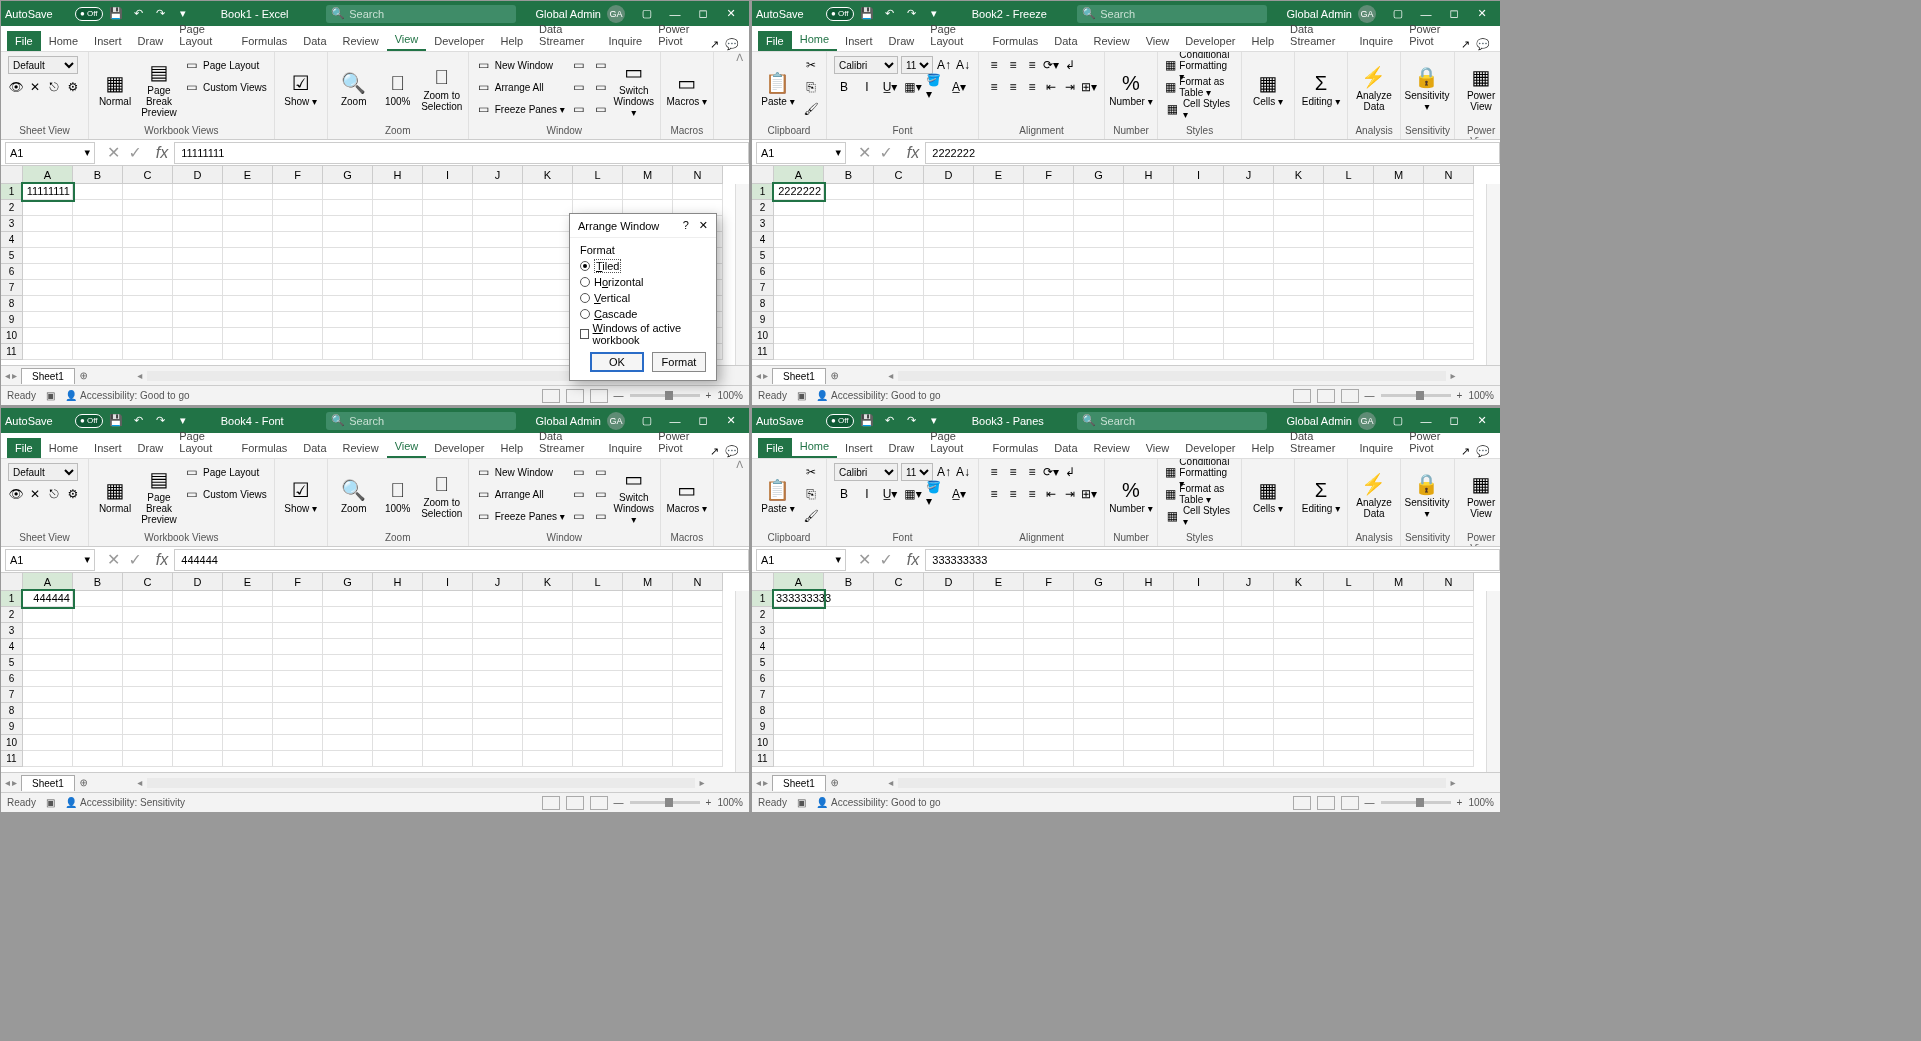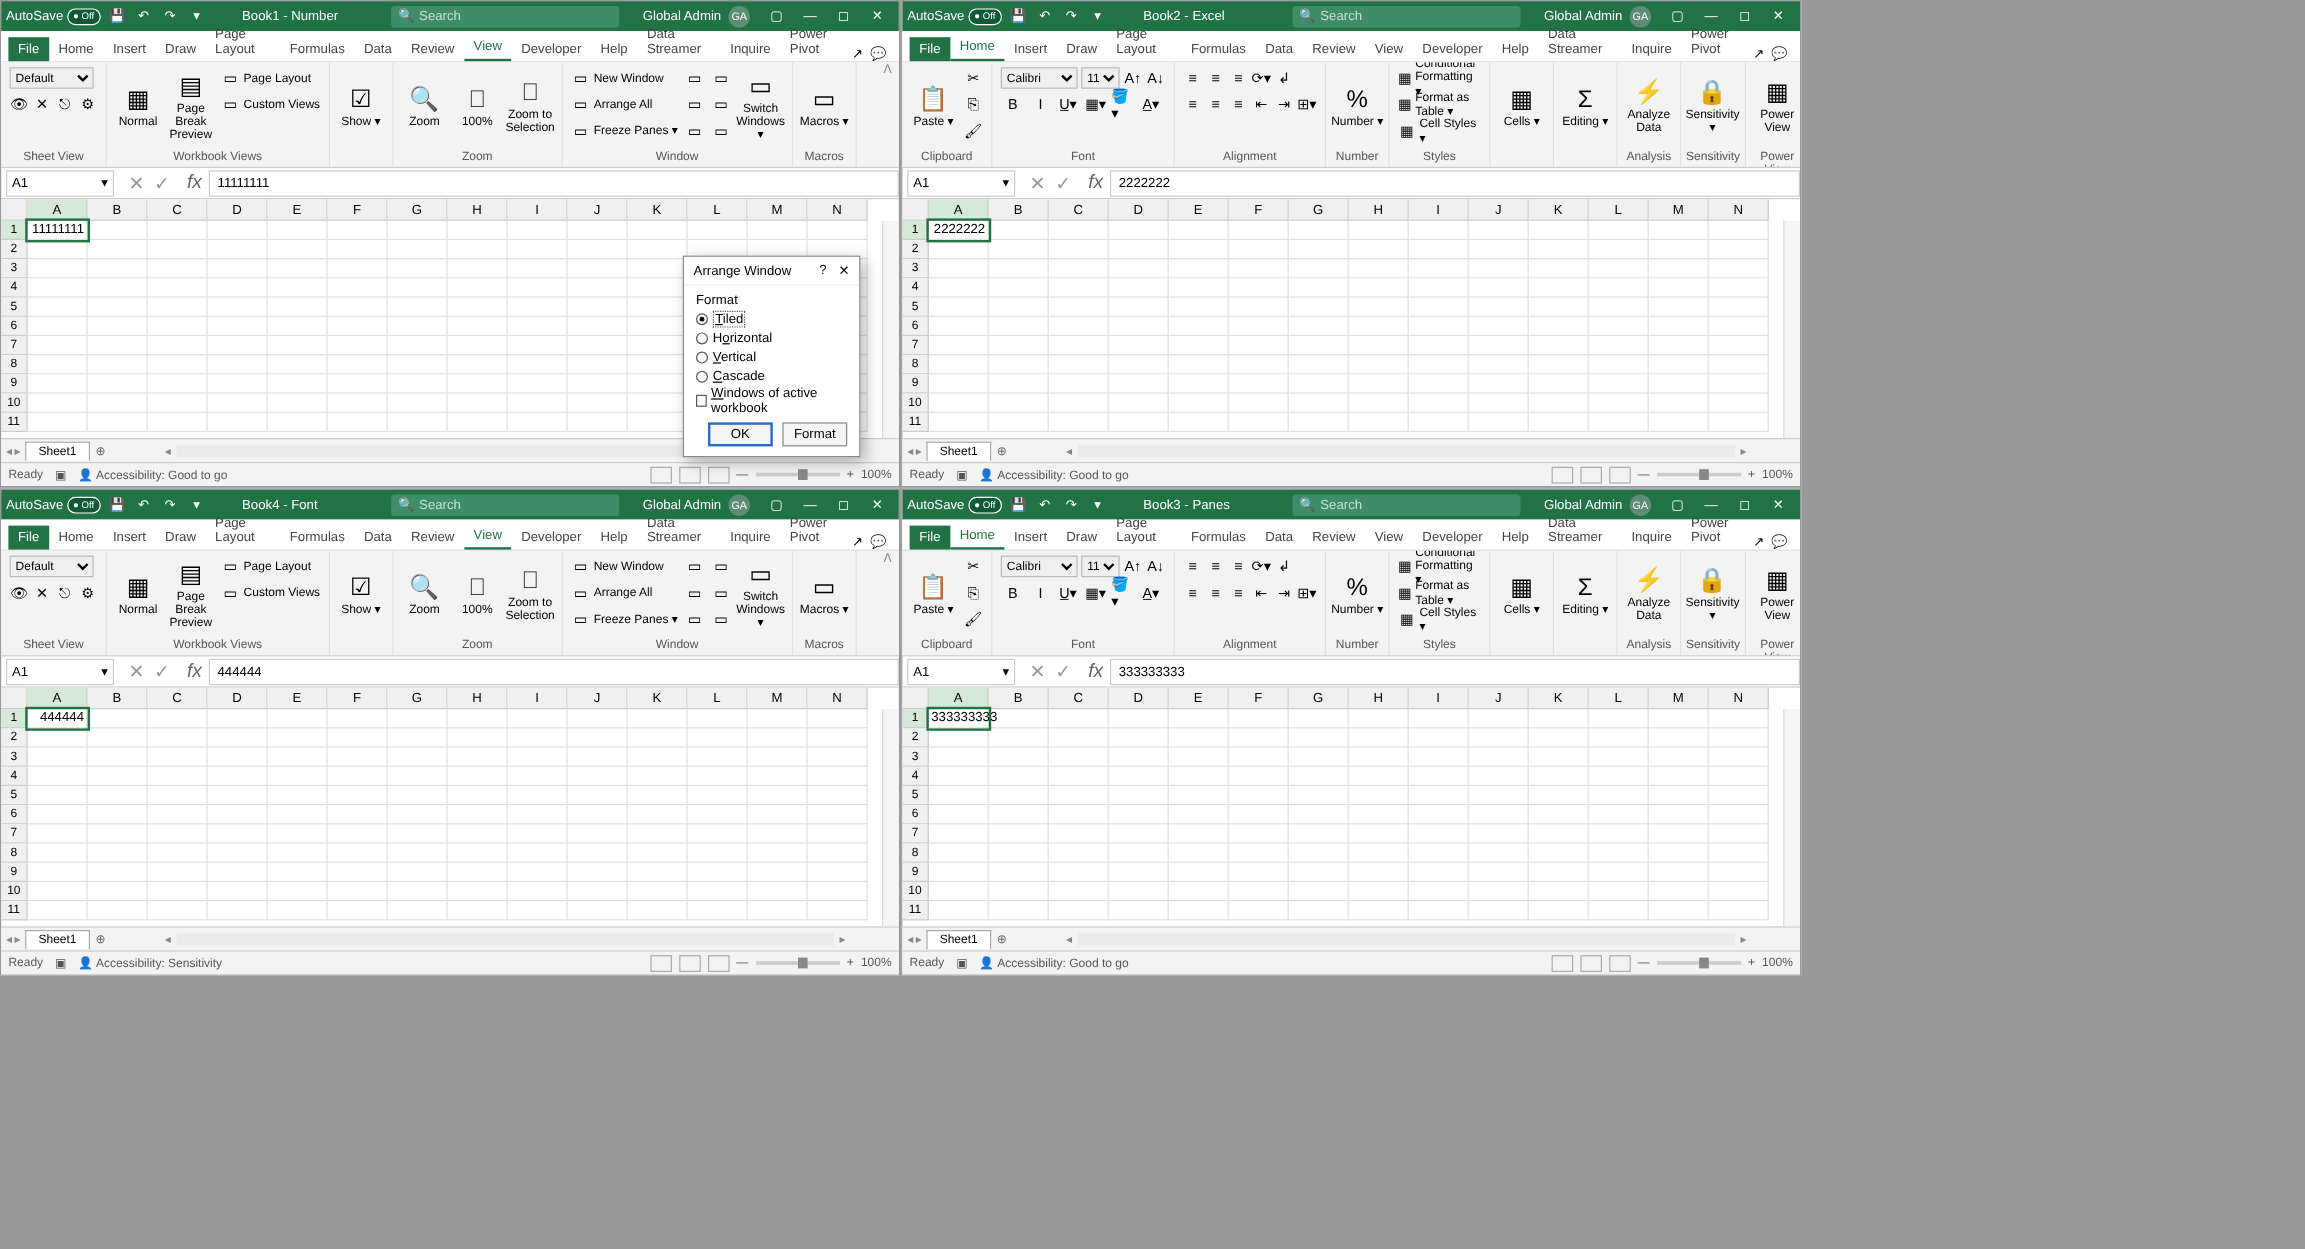--- a/index.html
+++ b/index.html
@@ -6,21 +6,21 @@
 body { background: #999; width: 1921px; height: 1041px; overflow: hidden; position: relative; }
 .excel-window { position: absolute; background: #fff; display: flex; flex-direction: column; border: 1px solid #999; }
 .win-0 { left: 0; top: 0; width: 750px; height: 406px; }
 .win-1 { left: 751px; top: 0; width: 750px; height: 406px; }
 .win-2 { left: 0; top: 407px; width: 750px; height: 406px; }
 .win-3 { left: 751px; top: 407px; width: 750px; height: 406px; }
 
 .titlebar { height: 25px; background: #217346; display: flex; align-items: center; color: #fff; font-size: 11px; padding: 0 4px; }
 .titlebar-left { display: flex; align-items: center; gap: 6px; }
 .autosave { display: flex; align-items: center; gap: 3px; }
-.autosave-toggle { background: #0f5a35; border: 1px solid #fff; border-radius: 8px; width: 28px; height: 14px; position: relative; display: flex; align-items: center; justify-content: center; font-size: 8px; color: #fff; }
+.autosave-toggle { background: #0f5a35; border: 1px solid #fff; border-radius: 8px; width: 28px; height: 14px; position: relative; display: flex; align-items: center; justify-content: center; font-size: 8px; color: #fff; margin-left: 19px; }
 .qat-icons { display: flex; gap: 6px; }
 .qat-icon { width: 16px; height: 16px; display: flex; align-items: center; justify-content: center; }
 .title-center { flex: 1; text-align: left; padding-left: 30px; }
 .search-box { background: #3f8c68; border-radius: 3px; height: 18px; width: 190px; display: flex; align-items: center; padding: 0 6px; gap: 4px; }
 .search-box input { background: transparent; border: none; color: #c8e0d3; font-size: 11px; width: 100%; outline: none; }
 .search-box input::placeholder { color: #c8e0d3; }
 .user-area { display: flex; align-items: center; gap: 6px; margin-left: 20px; }
 .avatar { background: #5f8c75; width: 18px; height: 18px; border-radius: 50%; display: flex; align-items: center; justify-content: center; font-size: 9px; color: #fff; }
 .win-controls { display: flex; gap: 0; margin-left: 8px; }
 .win-btn { width: 28px; height: 20px; display: flex; align-items: center; justify-content: center; font-size: 11px; color: #fff; }
@@ -101,21 +101,21 @@
           <span>AutoSave</span>
           <span class="autosave-toggle">● Off</span>
         </div>
         <div class="qat-icons">
           <span class="qat-icon">💾</span>
           <span class="qat-icon">↶</span>
           <span class="qat-icon">↷</span>
           <span class="qat-icon">▾</span>
         </div>
       </div>
-      <div class="title-center">Book1  -  Number</div>
+      <div class="title-center">Book1  -  Excel</div>
       <div class="search-box">
         <span>🔍</span>
         <input type="text" placeholder="Search" style="">
       </div>
       <div class="user-area">
         <span>Global Admin</span>
         <span class="avatar">GA</span>
       </div>
       <div class="win-controls">
         <span class="win-btn">▢</span>
@@ -510,21 +510,21 @@
           <span>AutoSave</span>
           <span class="autosave-toggle">● Off</span>
         </div>
         <div class="qat-icons">
           <span class="qat-icon">💾</span>
           <span class="qat-icon">↶</span>
           <span class="qat-icon">↷</span>
           <span class="qat-icon">▾</span>
         </div>
       </div>
-      <div class="title-center">Book2  -  Excel</div>
+      <div class="title-center">Book2  -  Freeze</div>
       <div class="search-box">
         <span>🔍</span>
         <input type="text" placeholder="Search" style="">
       </div>
       <div class="user-area">
         <span>Global Admin</span>
         <span class="avatar">GA</span>
       </div>
       <div class="win-controls">
         <span class="win-btn">▢</span>

